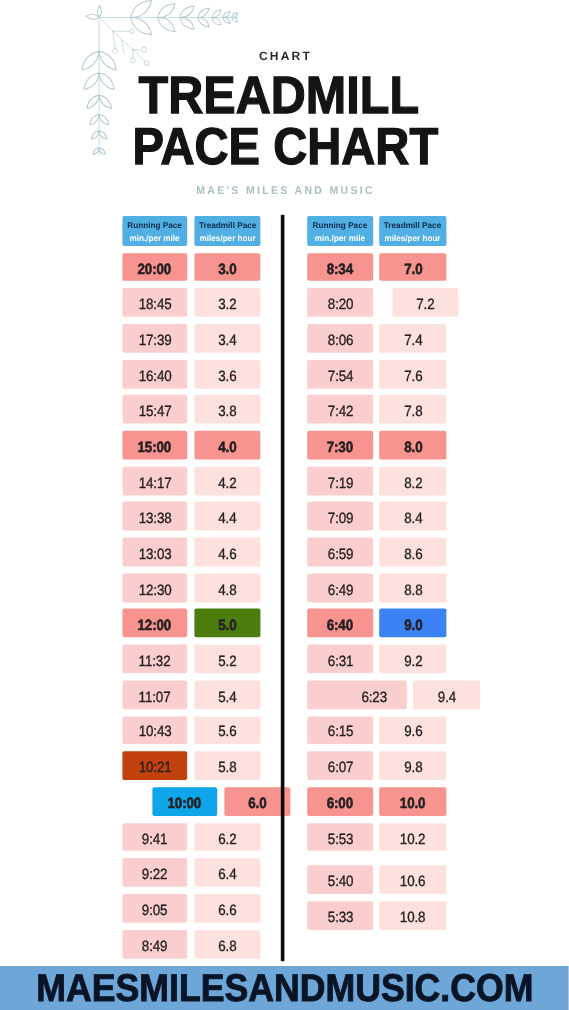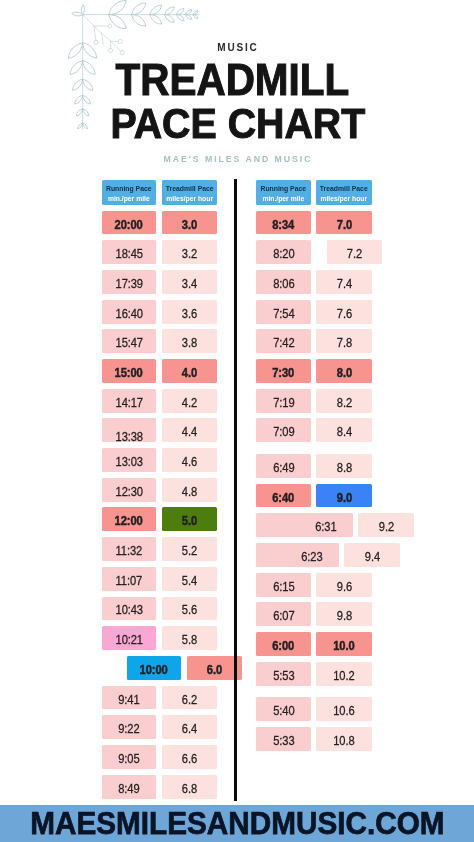--- a/index.html
+++ b/index.html
@@ -101,21 +101,21 @@
         <path d="M46.599999999999994,33.2L55.8,41.2" fill="none" stroke="#bcd0d6" stroke-width="0.62" stroke-linecap="round"></path>
         <path d="M55.8,41.2L63.3,41.5" fill="none" stroke="#bcd0d6" stroke-width="0.62" stroke-linecap="round"></path>
         <circle cx="65.2" cy="41.5" r="2.05" fill="none" stroke="#bcd0d6" stroke-width="0.68"></circle>
         <path d="M55.8,41.2L55.599999999999994,48.4" fill="none" stroke="#bcd0d6" stroke-width="0.62" stroke-linecap="round"></path>
         <circle cx="55.599999999999994" cy="50.4" r="2.05" fill="none" stroke="#bcd0d6" stroke-width="0.68"></circle>
         <path d="M55.8,41.2L65.7,51.2" fill="none" stroke="#bcd0d6" stroke-width="0.62" stroke-linecap="round"></path>
         <circle cx="67.2" cy="52.6" r="2.05" fill="none" stroke="#bcd0d6" stroke-width="0.68"></circle>
       </svg>
   </div>
 
-  <div id="eyebrow">MUSIC</div>
+  <div id="eyebrow">CHART</div>
   <div id="title1" class="bigtitle">TREADMILL</div>
   <div id="title2" class="bigtitle">PACE CHART</div>
   <div id="subtitle">MAE'S MILES AND MUSIC</div>
 
   <div id="tblL" class="tbl">
       <div class="hrow">
         <div class="hcell c1" style="background: rgb(82, 175, 228);">
           <div class="l1">Running Pace</div>
           <div class="l2">min./per mile</div>
         </div>
@@ -182,21 +182,21 @@
       <div class="row">
         <div class="cell c1" style="background: rgb(250, 205, 206);">
           <span class="r" style="font-weight: 400;">14:17</span>
         </div>
         <div class="cell c2" style="background: rgb(253, 225, 223);">
           <span class="r" style="font-weight: 400;">4.2</span>
         </div>
       </div>
       <div class="rowgap"></div>
       <div class="row">
-        <div class="cell c1" style="background: rgb(250, 205, 206); align-items: flex-end;">
+        <div class="cell c1" style="background: rgb(250, 205, 206);">
           <span class="r" style="font-weight: 400;">13:38</span>
         </div>
         <div class="cell c2" style="background: rgb(253, 225, 223);">
           <span class="r" style="font-weight: 400;">4.4</span>
         </div>
       </div>
       <div class="rowgap"></div>
       <div class="row">
         <div class="cell c1" style="background: rgb(250, 205, 206);">
           <span class="r" style="font-weight: 400;">13:03</span>
@@ -245,21 +245,21 @@
       <div class="row">
         <div class="cell c1" style="background: rgb(250, 205, 206);">
           <span class="r" style="font-weight: 400;">10:43</span>
         </div>
         <div class="cell c2" style="background: rgb(253, 225, 223);">
           <span class="r" style="font-weight: 400;">5.6</span>
         </div>
       </div>
       <div class="rowgap"></div>
       <div class="row">
-        <div class="cell c1" style="background: #f9a8d4;">
+        <div class="cell c1" style="background: #c2410c;">
           <span class="r" style="font-weight: 400;">10:21</span>
         </div>
         <div class="cell c2" style="background: rgb(253, 225, 223);">
           <span class="r" style="font-weight: 400;">5.8</span>
         </div>
       </div>
       <div class="rowgap"></div>
       <div class="row">
         <div class="cell c1" style="background: #0ea5e9; margin-left: 25px;">
           <span class="b" style="font-weight: 700;">10:00</span>
@@ -383,41 +383,49 @@
       <div class="rowgap"></div>
       <div class="row">
         <div class="cell c1" style="background: rgb(250, 205, 206);">
           <span class="r" style="font-weight: 400;">7:09</span>
         </div>
         <div class="cell c2" style="background: rgb(253, 225, 223);">
           <span class="r" style="font-weight: 400;">8.4</span>
         </div>
       </div>
       <div class="rowgap"></div>
+      <div class="row">
+        <div class="cell c1" style="background: rgb(250, 205, 206);">
+          <span class="r" style="font-weight: 400;">6:59</span>
+        </div>
+        <div class="cell c2" style="background: rgb(253, 225, 223);">
+          <span class="r" style="font-weight: 400;">8.6</span>
+        </div>
+      </div>
       <div class="rowgap"></div>
       <div class="row">
         <div class="cell c1" style="background: rgb(250, 205, 206);">
           <span class="r" style="font-weight: 400;">6:49</span>
         </div>
         <div class="cell c2" style="background: rgb(253, 225, 223);">
           <span class="r" style="font-weight: 400;">8.8</span>
         </div>
       </div>
       <div class="rowgap"></div>
       <div class="row">
         <div class="cell c1" style="background: rgb(247, 148, 144);">
           <span class="b" style="font-weight: 700;">6:40</span>
         </div>
         <div class="cell c2" style="background: #3b82f6;">
           <span class="b" style="font-weight: 700;">9.0</span>
         </div>
       </div>
       <div class="rowgap"></div>
       <div class="row">
-        <div class="cell c1" style="background: rgb(250, 205, 206); padding-left: 42px;">
+        <div class="cell c1" style="background: rgb(250, 205, 206);">
           <span class="r" style="font-weight: 400;">6:31</span>
         </div>
         <div class="cell c2" style="background: rgb(253, 225, 223);">
           <span class="r" style="font-weight: 400;">9.2</span>
         </div>
       </div>
       <div class="rowgap"></div>
       <div class="row">
         <div class="cell c1" style="background: rgb(250, 205, 206); padding-left: 28px;">
           <span class="r" style="font-weight: 400;">6:23</span>

